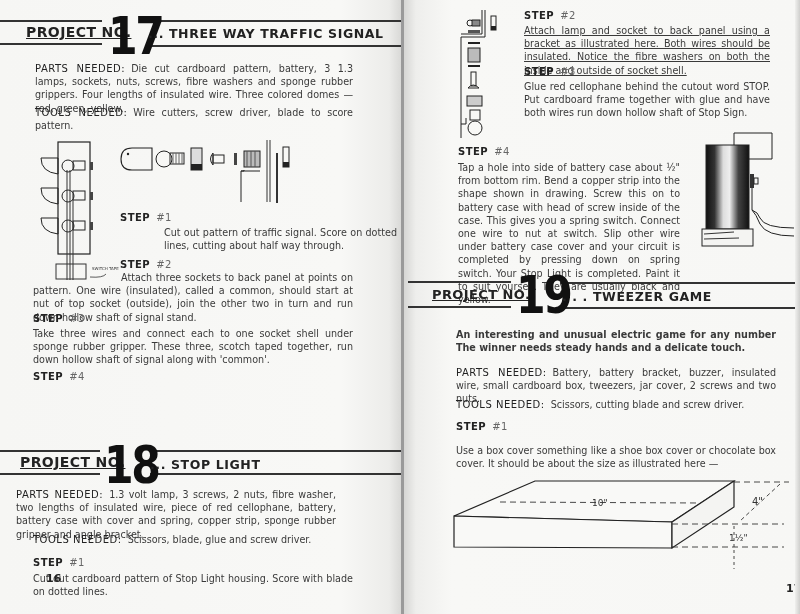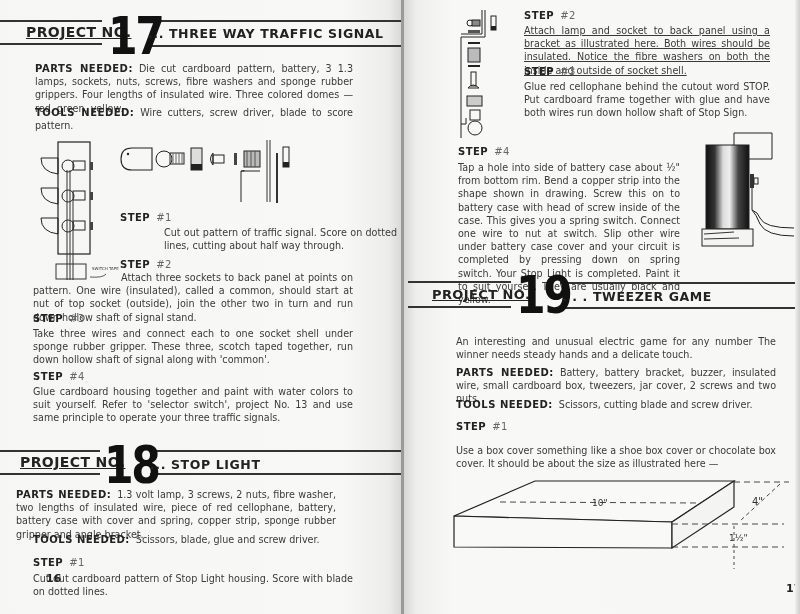--- a/index.html
+++ b/index.html
@@ -12,21 +12,21 @@
   .right-edge { position:absolute; right:0; top:0; width:5px; height:614px; background:linear-gradient(to right,#f0f0ee,#cfcfcd); }
 
   .proj-header { position:absolute; height:60px; }
   .proj-header .rule { position:absolute; height:1.5px; background:#333; }
   .proj-label { position:absolute; font-weight:bold; font-size:14px; letter-spacing:0.4px; color:#222; white-space:nowrap;text-decoration:underline; }
   .proj-num { position:absolute; font-weight:bold; font-size:52px; letter-spacing:-3px; color:#111;
               font-family:"DejaVu Sans", sans-serif; transform:scaleX(0.82); transform-origin:left top; line-height:1; }
   .proj-title { position:absolute; font-weight:bold; font-size:12.5px; letter-spacing:0.6px; color:#222; white-space:nowrap; }
 
   .para { position:absolute; font-size:9.6px; line-height:13.2px; color:#3a3a3a; text-align:justify; }
-  .lbl { font-weight:bold; font-size:10px; letter-spacing:0.5px; color:#222; margin-right:6px; }
+  .lbl { font-weight:normal; font-size:10px; letter-spacing:0.5px; color:#222; margin-right:6px; }
   .step-h { position:absolute; font-weight:bold; font-size:10px; letter-spacing:0.5px; color:#222; }
   .step-h .hash { font-weight:normal; color:#666; margin-left:6px; }
   .pnum { position:absolute; font-weight:bold; font-size:11px; color:#222; }
   svg { position:absolute; overflow:visible; }
   .svg-txt { font-family:"DejaVu Sans", sans-serif; }
 </style>
 </head>
 <body>
 
 <div id="page-left" class="page">
@@ -108,21 +108,20 @@
   <div class="para" style="left:33px;top:271px;width:320px;text-indent:88px;">Attach three sockets to back panel at points on pattern. One wire (insulated), called a common, should start at nut of top socket (outside), join the other two in turn and run down hollow shaft of signal stand.</div>
 
   <div class="step-h" style="left:33px;top:313px;">
     <span>STEP</span><span class="hash">#3</span>
   </div>
   <div class="para" style="left:33px;top:327px;width:320px;">Take three wires and connect each to one socket shell under sponge rubber gripper. These three, scotch taped together, run down hollow shaft of signal along with 'common'.</div>
 
   <div class="step-h" style="left:33px;top:371px;">
     <span>STEP</span><span class="hash">#4</span>
   </div>
-  <div class="para" style="left:33px;top:385px;width:320px;">Glue cardboard housing together and paint with water colors to suit yourself. Refer to 'selector switch', project No. 13 and use same principle to operate your three traffic signals.</div>
 
   <div class="proj-header" style="left:0;top:440px;width:401px;">
     <div class="rule" style="left:0;top:10px;width:100px;"></div>
     <div class="rule" style="left:0;top:33px;width:100px;"></div>
     <div class="rule" style="left:152px;top:10px;width:249px;"></div>
     <div class="rule" style="left:150px;top:33px;width:251px;"></div>
     <span class="proj-label" style="left:20px;top:14px;">PROJECT NO.</span>
     <span class="proj-num" style="left:104px;top:-1px;">18</span>
     <span class="proj-title" style="left:150px;top:17px;">... STOP LIGHT</span>
   </div>
@@ -207,21 +206,21 @@
   <div class="proj-header" style="left:0;top:272px;width:396px;">
     <div class="rule" style="left:4px;top:9px;width:103px;"></div>
     <div class="rule" style="left:4px;top:34px;width:103px;"></div>
     <div class="rule" style="left:156px;top:10px;width:240px;"></div>
     <div class="rule" style="left:156px;top:35px;width:240px;"></div>
     <span class="proj-label" style="left:28px;top:15px;font-size:13px;">PROJECT NO.</span>
     <span class="proj-num" style="left:112px;top:-3px;">19</span>
     <span class="proj-title" style="left:158px;top:17px;">. . . TWEEZER GAME</span>
   </div>
 
-  <div class="para" style="left:52px;top:335px;width:320px;">An interesting and unusual electric game for any number The winner needs steady hands and a delicate touch.</div>
+  <div class="para" style="left:52px;top:328px;width:320px;font-weight:bold;">An interesting and unusual electric game for any number The winner needs steady hands and a delicate touch.</div>
   <div class="para" style="left:52px;top:366px;width:320px;">
     <span class="lbl">PARTS NEEDED:</span><span>Battery, battery bracket, buzzer, insulated wire, small cardboard box, tweezers, jar cover, 2 screws and two nuts.</span>
   </div>
   <div class="para" style="left:52px;top:398px;width:320px;">
     <span class="lbl">TOOLS NEEDED:</span><span>Scissors, cutting blade and screw driver.</span>
   </div>
   <div class="step-h" style="left:52px;top:421px;">
     <span>STEP</span><span class="hash">#1</span>
   </div>
   <div class="para" style="left:52px;top:444px;width:320px;">Use a box cover something like a shoe box cover or chocolate box cover. It should be about the size as illustrated here —</div>

